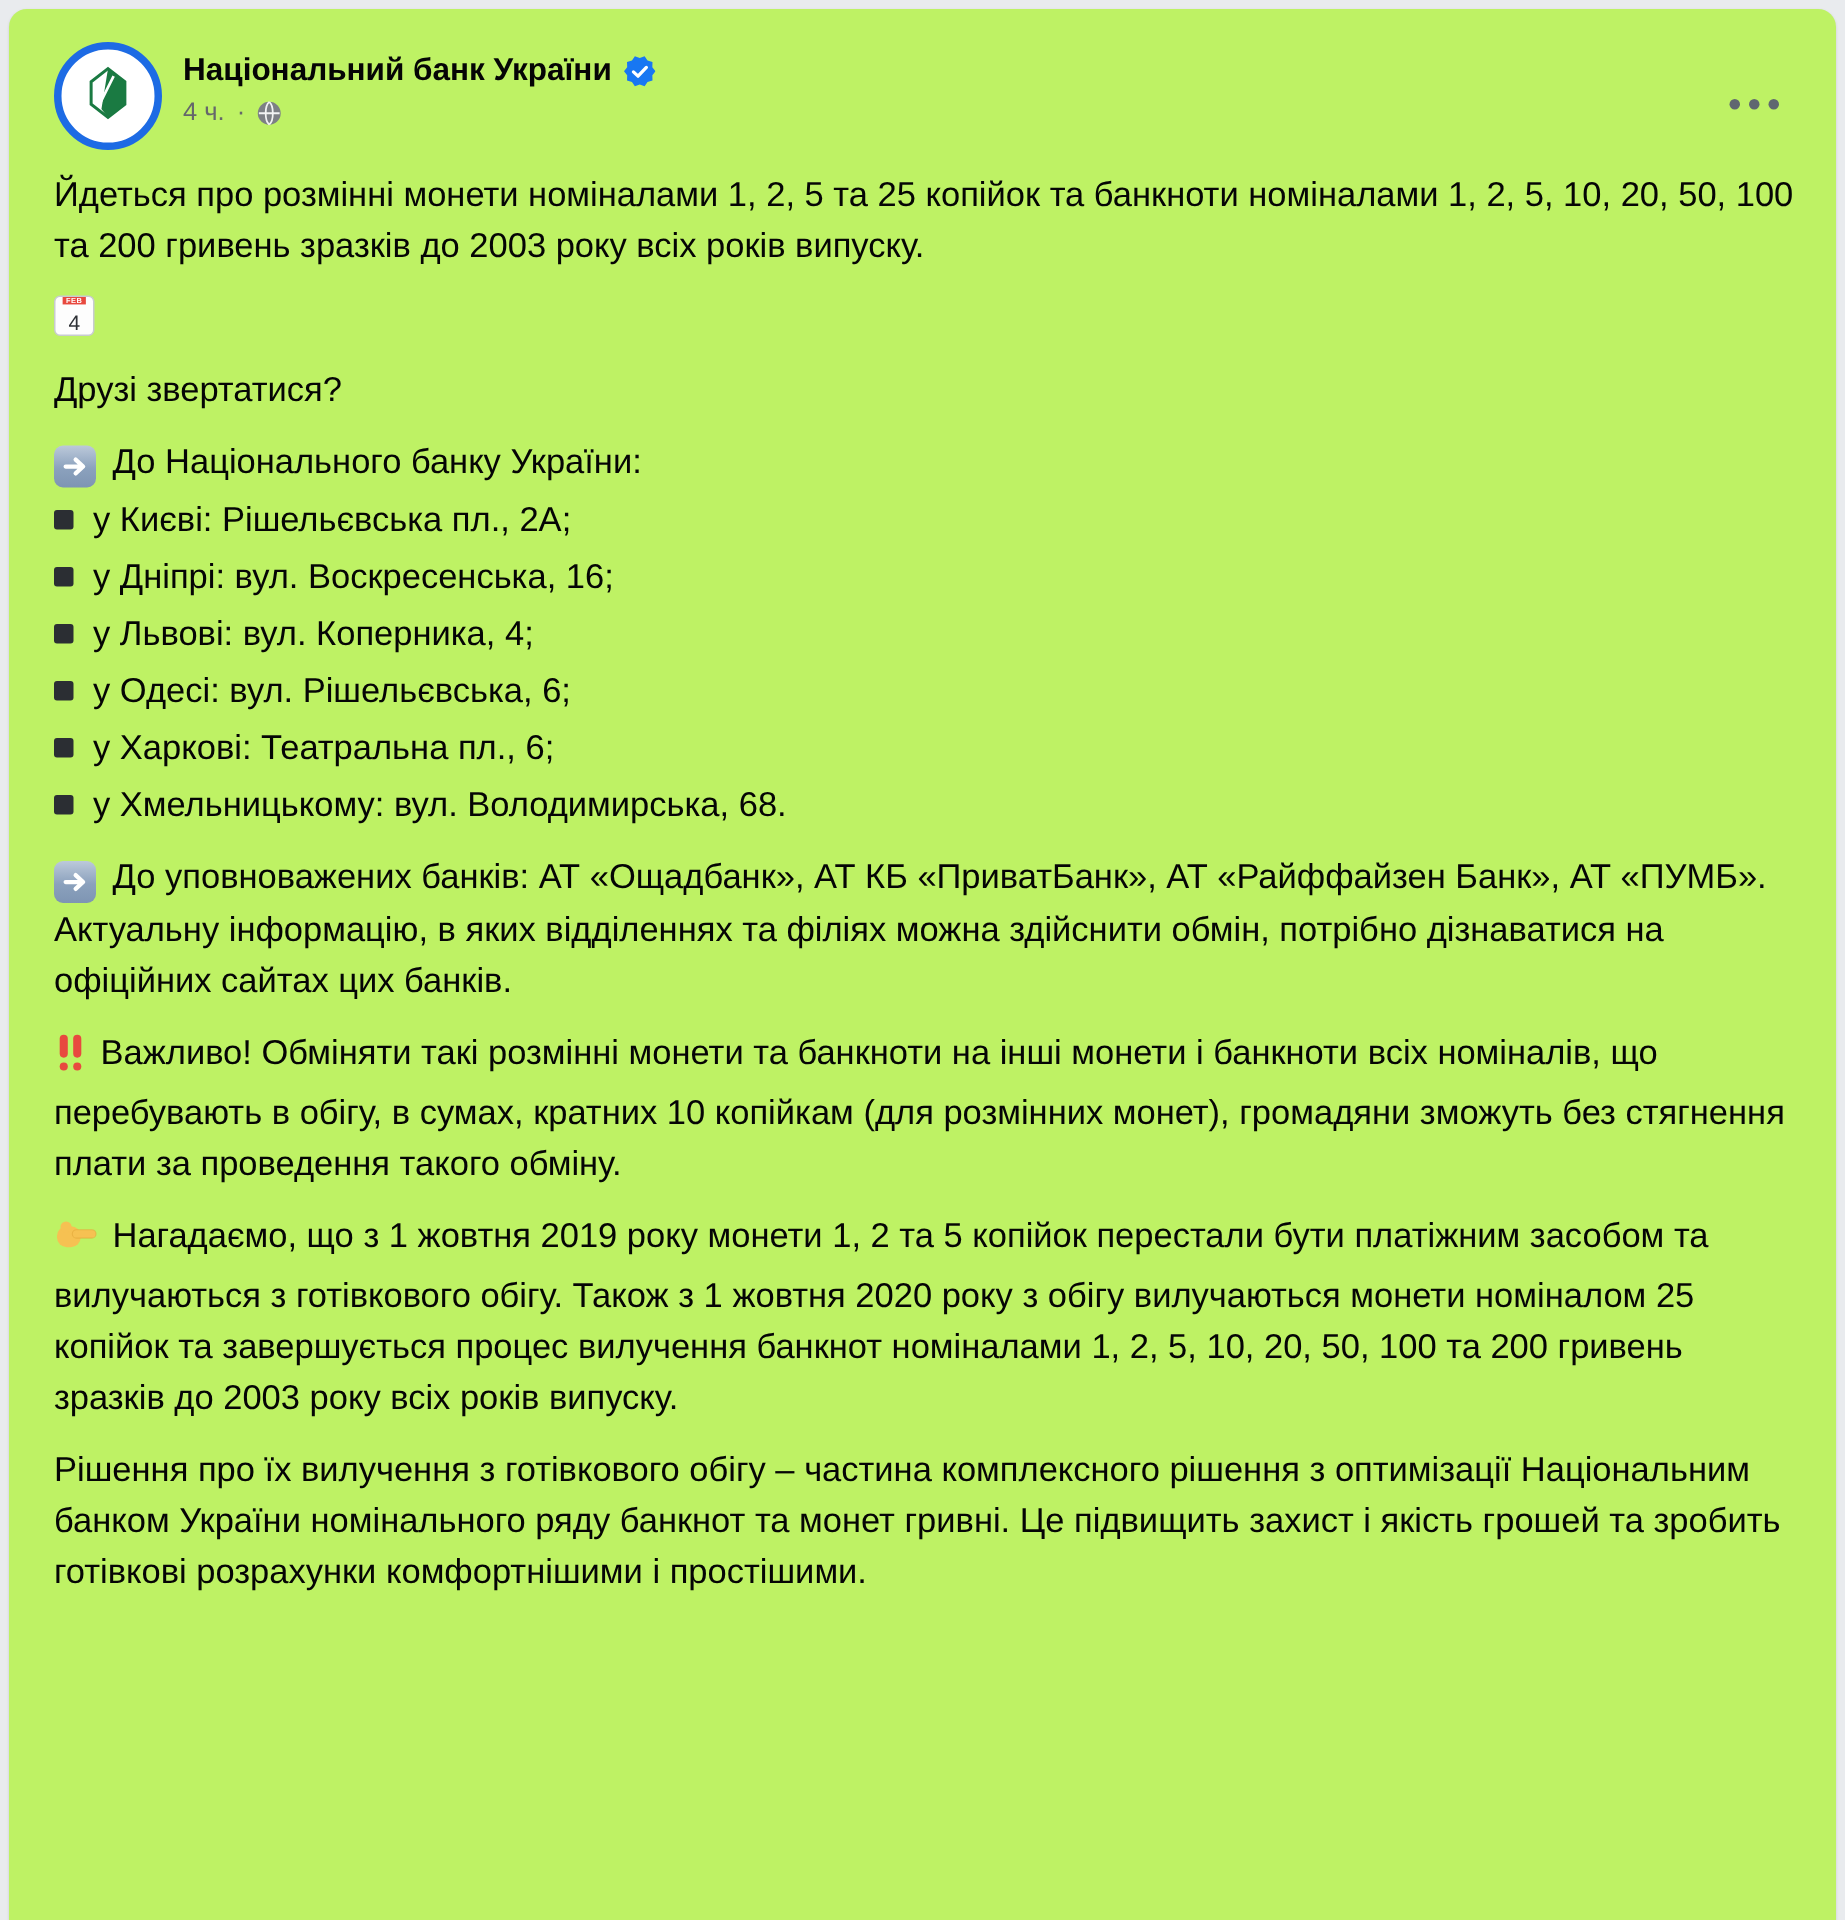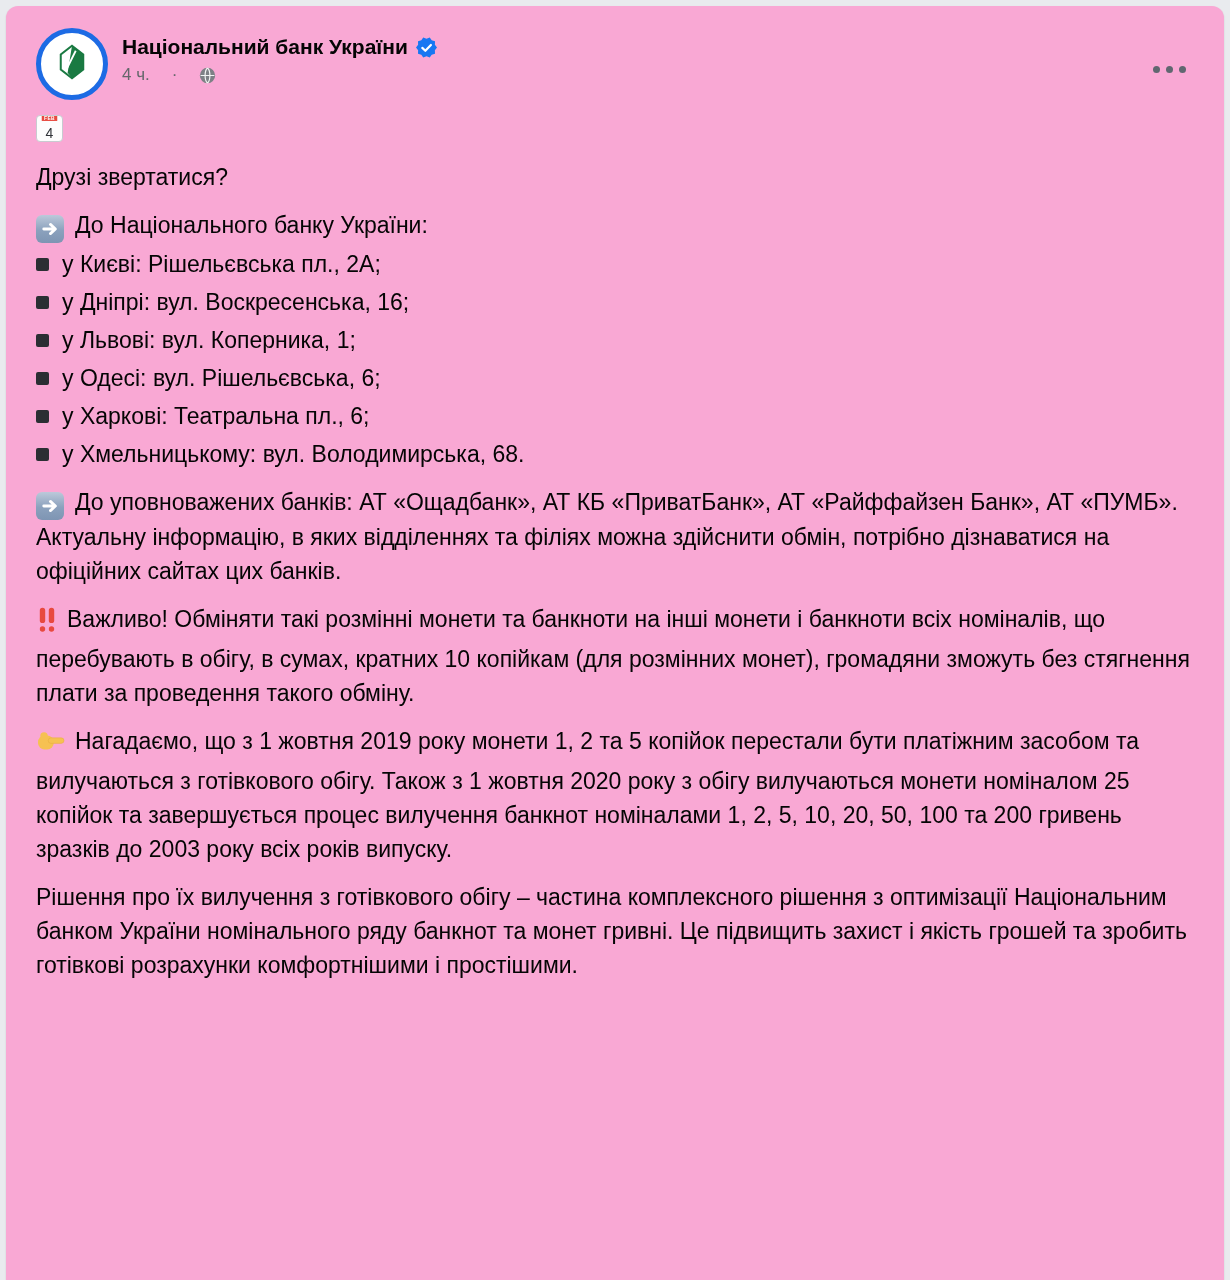--- a/index.html
+++ b/index.html
@@ -9,21 +9,21 @@
     font-family: "Liberation Sans", "DejaVu Sans", sans-serif;
   }
   .viewport {
     width: 1230px;
     height: 1280px;
     background: #e9ebee;
     overflow: hidden;
     position: relative;
   }
   .card {
-    background: #f9a8d4;
+    background: #bef264;
     margin: 6px 6px 0 6px;
     border-radius: 12px 12px 0 0;
     box-shadow: 0 1px 2px rgba(0,0,0,.12);
     min-height: 1274px;
     padding: 22px 22px 30px 30px;
     box-sizing: border-box;
   }
   
   .post-header {
     display: flex;
@@ -49,21 +49,21 @@
   .page-name {
     font-size: 21px;
     font-weight: 700;
     color: #050505;
     line-height: 26px;
     cursor: pointer;
   }
   .meta-row {
     display: flex;
     align-items: center;
-    gap: 22px;
+    gap: 8px;
     margin-top: 5px;
     color: #65676b;
     font-size: 17px;
   }
   .menu-btn {
     position: absolute;
     right: 10px;
     top: 28px;
     display: flex;
     gap: 6px;
@@ -191,20 +191,23 @@
       <div class="menu-btn">
         <i></i>
           <i></i>
           <i></i>
       </div>
     </div>
 
     <div class="post-body">
 
 
+      <p>
+        <span>Йдеться про розмінні монети номіналами 1, 2, 5 та 25 копійок та банкноти номіналами 1, 2, 5, 10, 20, 50, 100 та 200 гривень зразків до 2003 року всіх років випуску.</span>
+      </p>
 
       <p>
         <span class="cal">
           <span class="cal-top">FEB</span>
           <span class="cal-day">4</span>
         </span>
       </p>
 
       <p>
         <span>Друзі звертатися?</span>
@@ -214,21 +217,21 @@
         <span class="arrow-badge emoji" style="margin-right:11px;">
           <svg width="20" height="20" viewBox="0 0 24 24">
             <path d="M4.5 12 H17.5 M12.5 6.5 L18.5 12 L12.5 17.5" stroke="#ffffff" stroke-width="3.4" fill="none" stroke-linecap="round" stroke-linejoin="round"></path>
           </svg>
         </span><span>До Національного банку України:</span>
       </p>
 
       <ul class="address-list">
         <li><span class="sq-bullet"></span><span>у Києві: Рішельєвська пл., 2А;</span></li>
         <li><span class="sq-bullet"></span><span>у Дніпрі: вул. Воскресенська, 16;</span></li>
-        <li><span class="sq-bullet"></span><span>у Львові: вул. Коперника, 1;</span></li>
+        <li><span class="sq-bullet"></span><span>у Львові: вул. Коперника, 4;</span></li>
         <li><span class="sq-bullet"></span><span>у Одесі: вул. Рішельєвська, 6;</span></li>
         <li><span class="sq-bullet"></span><span>у Харкові: Театральна пл., 6;</span></li>
         <li><span class="sq-bullet"></span><span>у Хмельницькому: вул. Володимирська, 68.</span></li>
       </ul>
 
       <p>
         <span class="arrow-badge emoji" style="margin-right:11px;">
           <svg width="20" height="20" viewBox="0 0 24 24">
             <path d="M4.5 12 H17.5 M12.5 6.5 L18.5 12 L12.5 17.5" stroke="#ffffff" stroke-width="3.4" fill="none" stroke-linecap="round" stroke-linejoin="round"></path>
           </svg>

